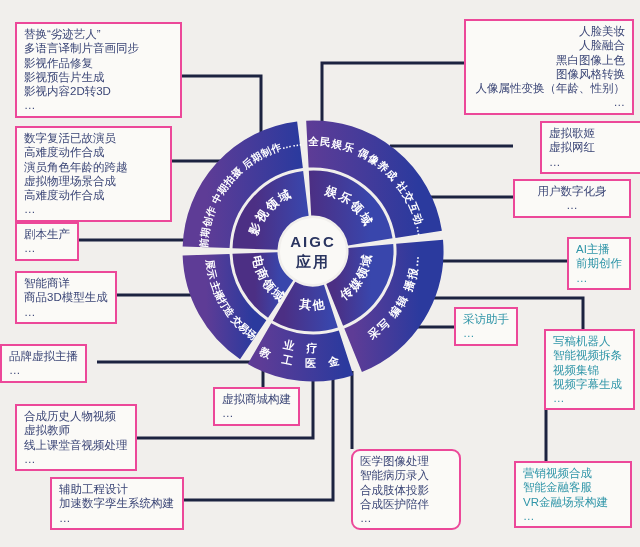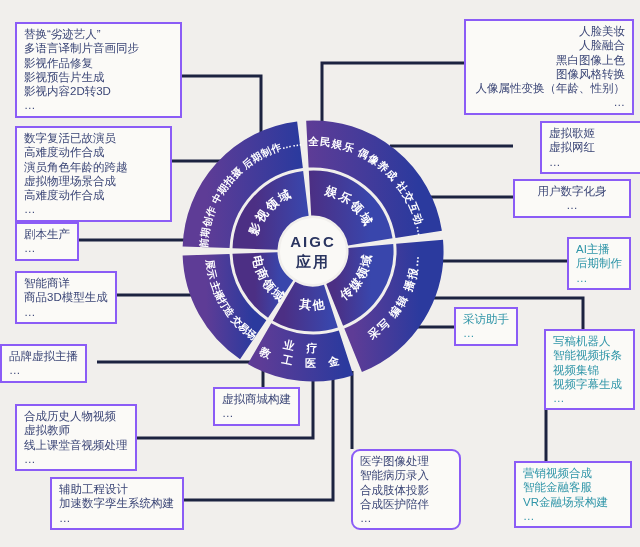--- a/index.html
+++ b/index.html
@@ -8,21 +8,21 @@
     background:#f1efec;
     font-family:"Liberation Sans", sans-serif;
     position:relative;overflow:hidden;
   }
   #canvas{position:absolute;left:0;top:0;width:640px;height:547px;}
   #diagram{position:absolute;left:0;top:0;}
   #diagram text{font-family:"Liberation Sans", sans-serif;}
   .callout{
     position:absolute;
     background:#fbfaf7;
-    border:2px solid #8b5cf6;
+    border:2px solid #ec4899;
     padding:3px 7px;
     font-size:11.5px;
     line-height:1.24;
     color:#3a4576;
     white-space:nowrap;
     box-sizing:border-box;
     z-index:2;
   }
   .callout.teal{color:#2f95a8;}
   .callout div{pointer-events:none;}
@@ -158,21 +158,21 @@
         <div>虚拟歌姬</div>
         <div>虚拟网红</div>
         <div>…</div>
       </div>
       <div class="callout" style="left: 513px; top: 179px; min-width: 118px; text-align: center;">
         <div>用户数字化身</div>
         <div>…</div>
       </div>
       <div class="callout teal" style="left: 567px; top: 237px; min-width: 62px;">
         <div>AI主播</div>
-        <div>后期制作</div>
+        <div>前期创作</div>
         <div>…</div>
       </div>
       <div class="callout teal" style="left: 454px; top: 307px; min-width: 62px;">
         <div>采访助手</div>
         <div>…</div>
       </div>
       <div class="callout teal" style="left: 544px; top: 329px; min-width: 91px;">
         <div>写稿机器人</div>
         <div>智能视频拆条</div>
         <div>视频集锦</div>

